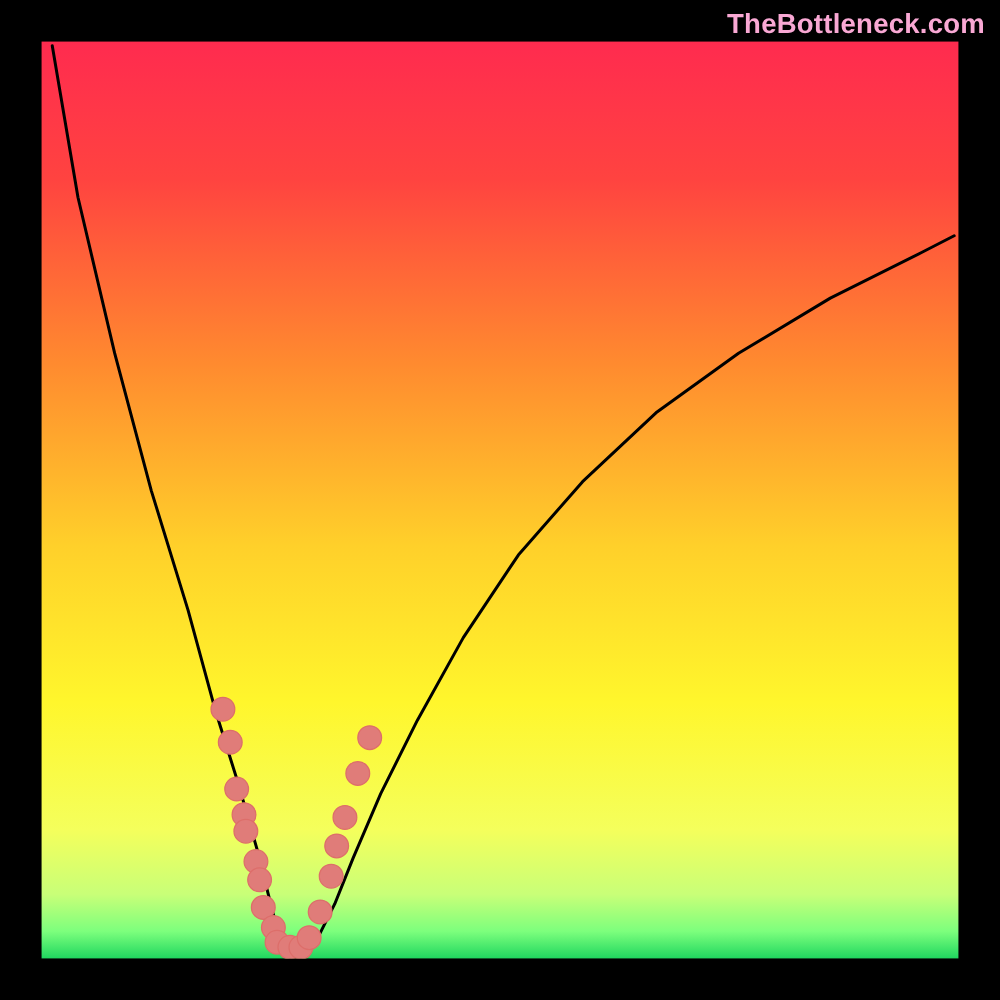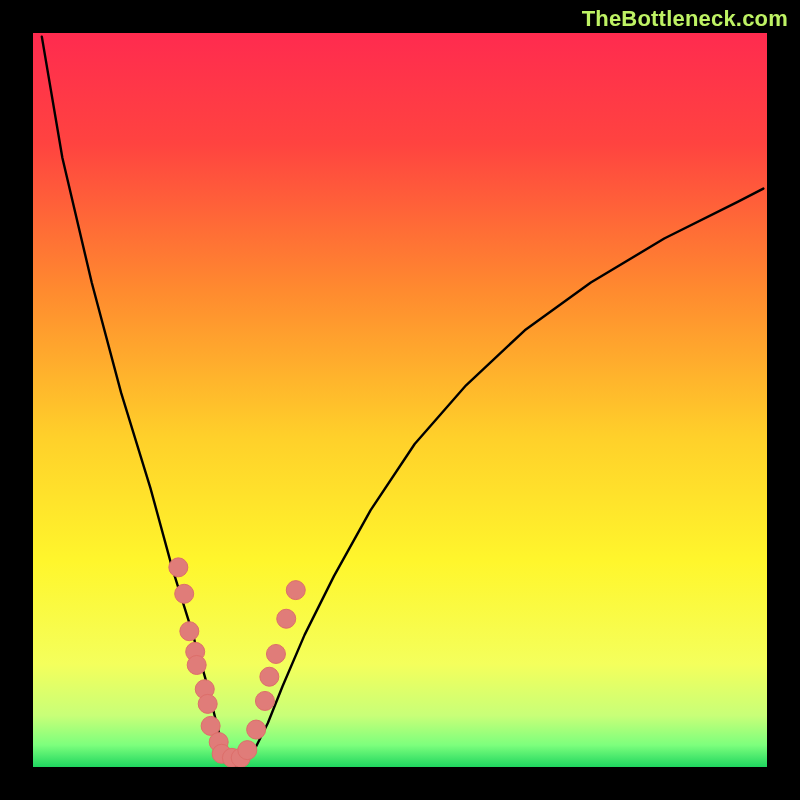--- a/index.html
+++ b/index.html
@@ -27,21 +27,21 @@
   .plot svg {
     display: block;
   }
   .watermark {
     position: absolute;
     top: 6px;
     right: 12px;
     font-family: Arial, Helvetica, sans-serif;
     font-size: 22px;
     font-weight: 600;
-    color: #bef264;
+    color: #f9a8d4;
     letter-spacing: 0.2px;
   }
 </style>
 </head>
 <body>
 
 <div class="outer">
   <div class="watermark">TheBottleneck.com</div>
   <div class="plot">
     <svg id="svg-canvas" width="734" height="734" viewBox="0 0 734 734">

